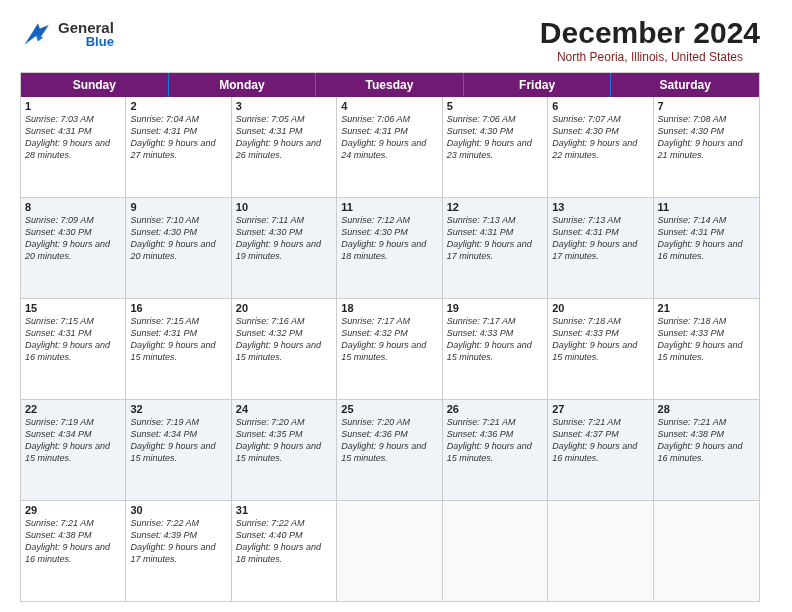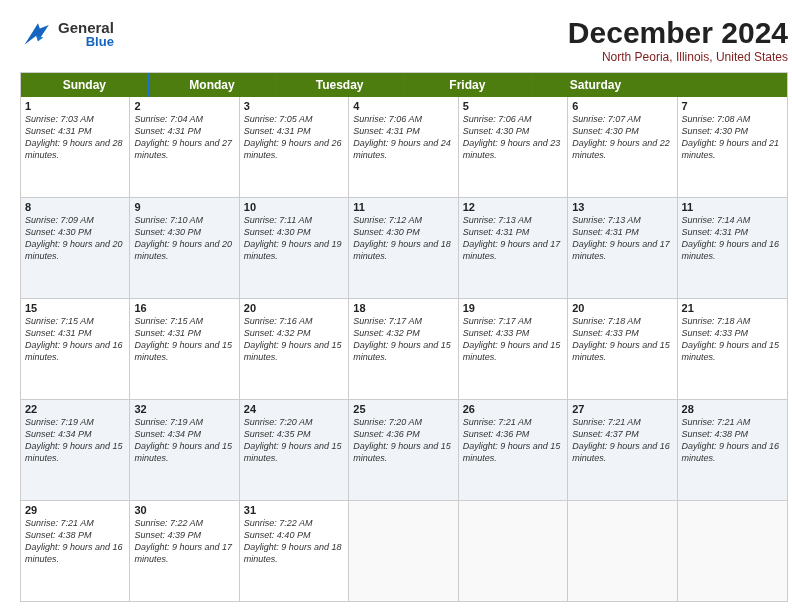--- a/index.html
+++ b/index.html
@@ -6,52 +6,52 @@
     body {
       font-family: Arial, sans-serif;
       background: #fff;
       width: 792px;
       height: 612px;
       overflow: hidden;
     }
     .page {
       width: 792px;
       height: 612px;
-      padding: 16px 4px 10px 20px;
+      padding: 16px 32px 10px 20px;
       display: flex;
       flex-direction: column;
     }
     .header {
       display: flex;
       justify-content: space-between;
       align-items: flex-start;
       margin-bottom: 8px;
     }
     .title-area {
-      text-align: right;
+      text-align: center;
     }
     .main-title {
       font-size: 30px;
       font-weight: bold;
       color: #222;
     }
     .subtitle {
       font-size: 12px;
       color: #7f1d1d;
     }
     .calendar {
       flex: 1;
       display: flex;
       flex-direction: column;
       border: 1px solid #ccc;
     }
     .cal-header {
       display: grid;
-      grid-template-columns: repeat(6, 1fr);
-      background: #4d7c0f;
+      grid-template-columns: repeat(5, 1fr);
+      background: #701a75;
     }
     .cal-header-cell {
       color: #fff;
       font-size: 12px;
       font-weight: bold;
       text-align: center;
       padding: 5px 2px;
       border-right: 1px solid #1976d2;
     }
     .cal-header-cell:last-child { border-right: none; }

